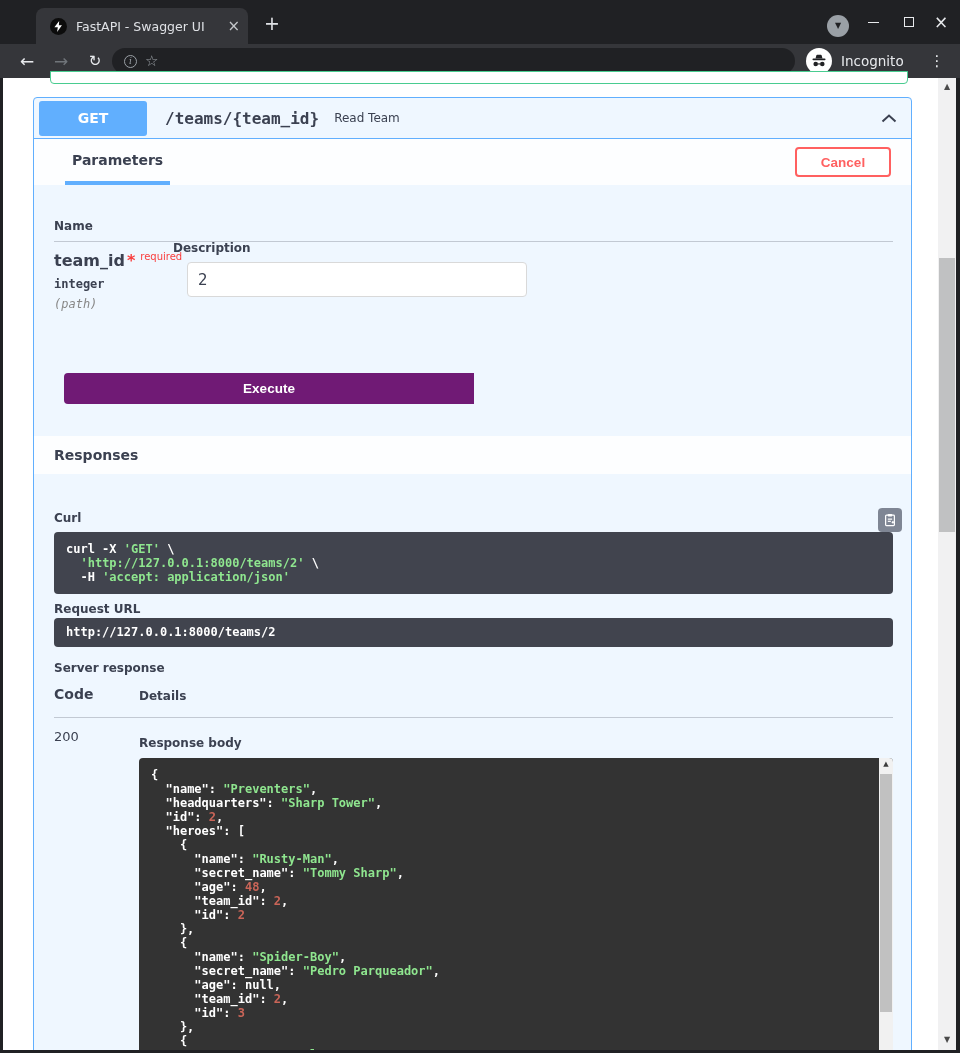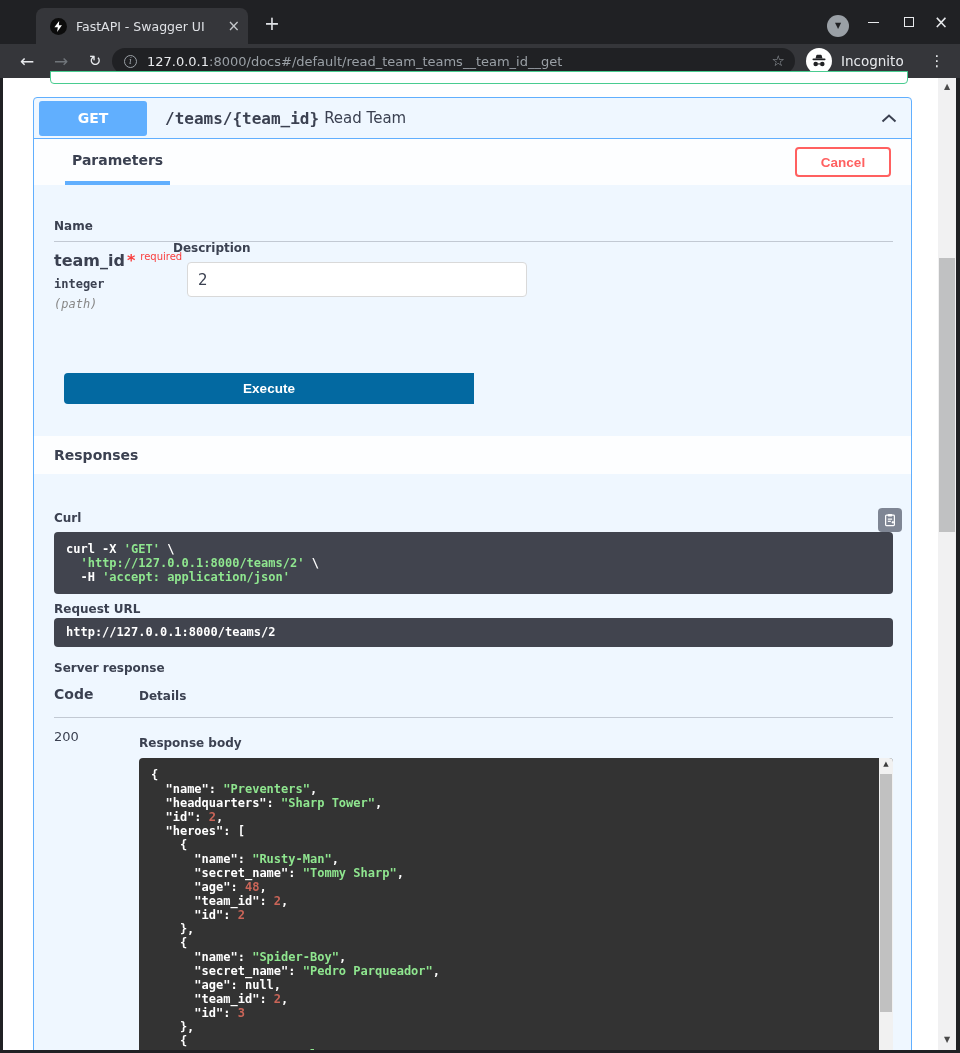--- a/index.html
+++ b/index.html
@@ -61,21 +61,21 @@
   
   .opblock { position:absolute; left:33px; top:97px; width:879px; height:960px;
              border:1px solid #61affe; border-radius:4px; background:rgba(97,175,254,0.1);
              color:#3b4151; }
   .op-summary { position:absolute; left:0; top:0; width:100%; height:41px; display:flex;
                 align-items:center; padding:0 14px 0 5px; border-bottom:1px solid #61affe; }
   .method-badge { width:108px; height:35px; background:#61affe; border-radius:3px; color:#fff;
                   font-weight:bold; font-size:14px; display:flex; align-items:center; justify-content:center; }
   .op-path { margin-left:18px; font-family:"DejaVu Sans Mono","Liberation Mono",monospace;
              font-weight:bold; font-size:16px; color:#3b4151; }
-  .op-summary-text { margin-left:5px; font-size:15px; color:#3b4151; }
+  .op-summary-text { margin-left:15px; font-size:12px; color:#3b4151; }
   .op-chevron { margin-left:auto; display:flex; align-items:center; }
 
   .sec-header { position:absolute; left:0; width:100%; background:rgba(255,255,255,0.85);
                 display:flex; align-items:center; }
   .params-header { top:41px; height:46px; padding:0 20px; }
   .tab-item { height:100%; display:flex; align-items:center; padding:0 7px;
               border-bottom:4px solid #61affe; font-size:14px; font-weight:bold; color:#3b4151;margin-left:11px; }
   .btn-cancel { margin-left:auto; margin-right:0; width:96px; height:30px; background:#fff;
                 border:2px solid #ff6060; border-radius:4px; color:#ff6060; font-weight:bold;
                 font-size:13.5px; display:flex; align-items:center; justify-content:center; }
@@ -86,21 +86,21 @@
   .param-name { position:absolute; left:20px; top:66px; font-size:16px; font-weight:bold; color:#3b4151; }
   .param-star { color:#f93e3e; margin-left:2px; }
   .param-required { color:#f93e3e; font-size:10px; font-weight:normal; position:relative; top:-6px; margin-left:5px; }
   .param-type { position:absolute; left:20px; top:92px; font-family:"DejaVu Sans Mono","Liberation Mono",monospace;
                 font-weight:bold; font-size:12px; color:#3b4151; }
   .param-in { position:absolute; left:20px; top:112px; font-family:"DejaVu Sans Mono","Liberation Mono",monospace;
               font-style:italic; font-size:12px; color:#888; }
   .param-input { position:absolute; left:153px; top:77px; width:340px; height:35px; background:#fff;
                  border:1px solid #d9d9d9; border-radius:4px; padding:0 10px; font-size:15px;
                  color:#3b4151; font-family:"DejaVu Sans","Liberation Sans",sans-serif; outline:none; }
-  .btn-execute { position:absolute; left:30px; top:188px; width:410px; height:31px; background:#0369a1;
+  .btn-execute { position:absolute; left:30px; top:188px; width:410px; height:31px; background:#701a75;
                  border:none; border-radius:4px 0 0 4px; color:#fff; font-weight:bold; font-size:13.5px; }
   .btn-clear { position:absolute; left:440px; top:188px; width:408px; height:31px; background:#fff;
                border:1px solid #8c8c8c; border-radius:0 4px 4px 0; color:#3b4151; font-weight:bold; font-size:13.5px; }
 
   .responses-header { top:338px; height:38px; padding:0 20px; font-size:14px; font-weight:bold; color:#3b4151; }
   .responses-body { position:absolute; left:0; top:383px; width:100%; bottom:0; }
   .lbl { position:absolute; font-size:12px; font-weight:bold; color:#3b4151; }
 
   .codeblock { font-family:"DejaVu Sans Mono","Liberation Mono",monospace; font-size:12px;
                font-weight:bold; line-height:14px; white-space:pre; }
@@ -150,21 +150,20 @@
       </span>
     <span class="win-btn win-close">×</span>
   </div>
 
   <div class="urlbar">
     <span class="nav-ic nav-back">←</span>
     <span class="nav-ic nav-fwd">→</span>
     <span class="nav-ic nav-reload">↻</span>
     <div class="url-pill">
       <span class="info-ic">i</span>
-      <span class="url-text"><span class="url-host">127.0.0.1</span><span class="url-rest">:8000/docs#/default/read_team_teams__team_id__get</span></span>
       <span class="star-ic">☆</span>
     </div>
     <div class="incog">
       <span class="incog-circle">
         <svg width="16" height="16" viewBox="0 0 16 16" fill="#202124">
           <rect x="1.5" y="5.6" width="13" height="1.6" rx="0.8"></rect>
           <path d="M4.5 5.6 L5.4 2.3 Q5.6 1.6 6.3 1.7 L9.7 1.7 Q10.4 1.6 10.6 2.3 L11.5 5.6 Z"></path>
           <circle cx="4.7" cy="11" r="2.3"></circle>
             <circle cx="11.3" cy="11" r="2.3"></circle>
           <rect x="6.7" y="10.4" width="2.6" height="1.1"></rect>

